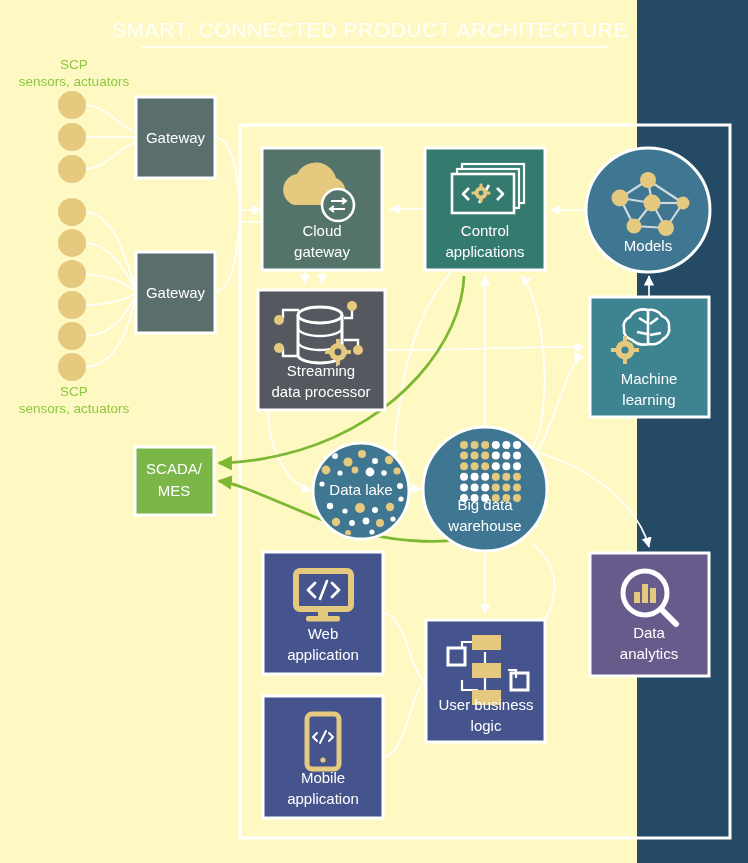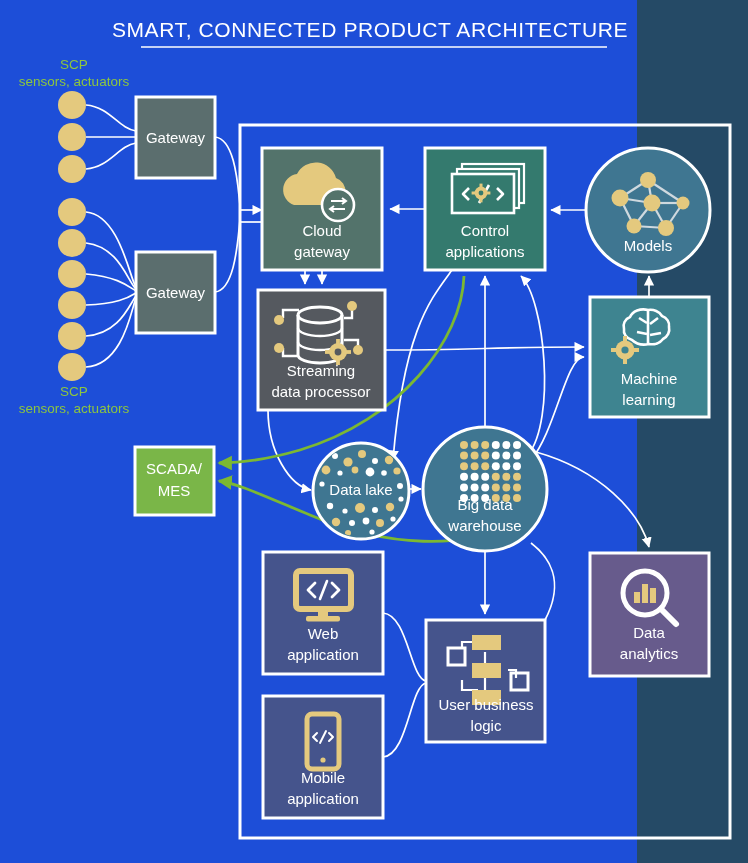--- a/index.html
+++ b/index.html
@@ -5,21 +5,21 @@
   html, body {
     margin: 0; padding: 0;
     background: #254a66;
     width: 748px; height: 863px;
     overflow: hidden;
     font-family: "Liberation Sans", sans-serif;
   }
   #stage {
     position: relative;
     width: 637px; height: 863px;
-    background: #1d4ed8;
+    background: #fef9c3;
   }
   svg.layer { position: absolute; left: 0; top: 0; width: 748px; height: 863px; }
   .node-text {
     fill: #ffffff;
     font-family: "Liberation Sans", sans-serif;
     text-anchor: middle;
     dominant-baseline: middle;
   }
   .title-text {
     fill: #ffffff;

